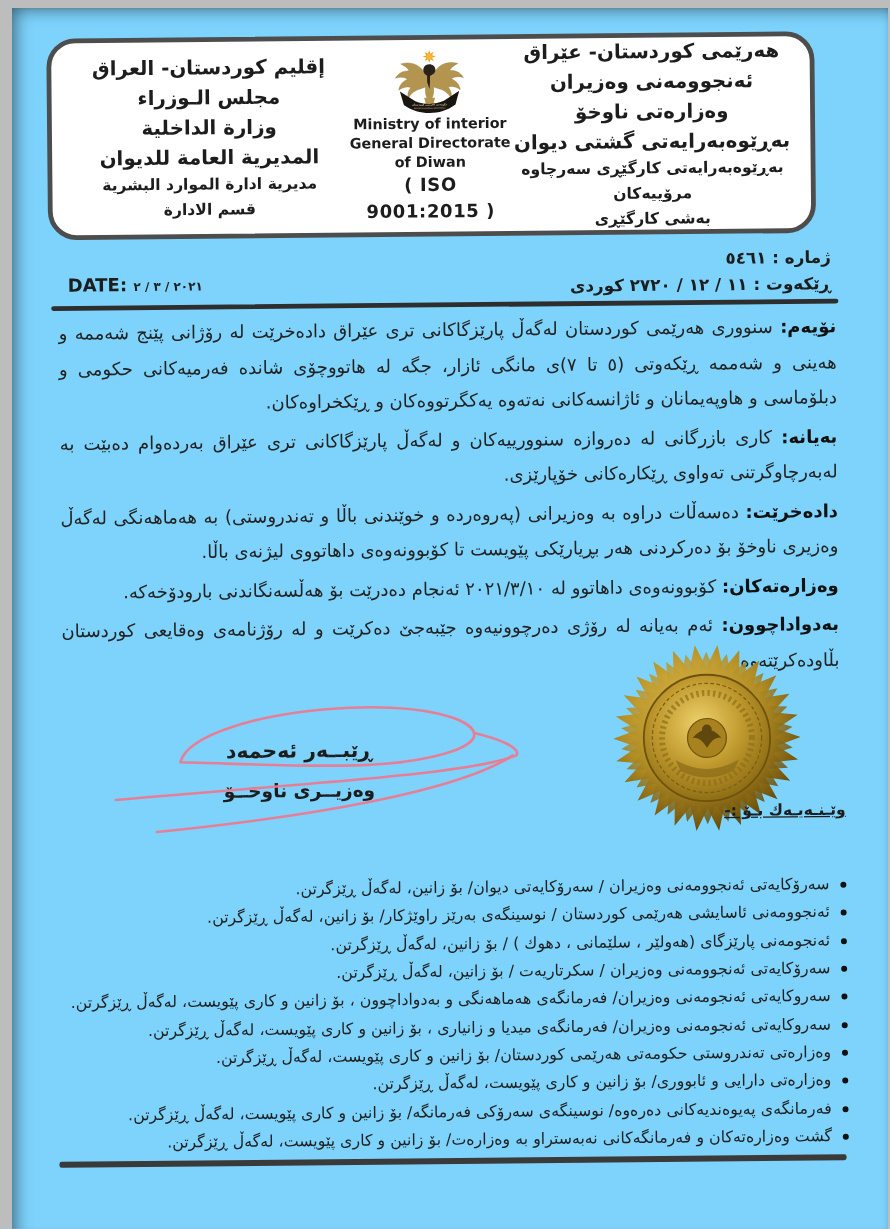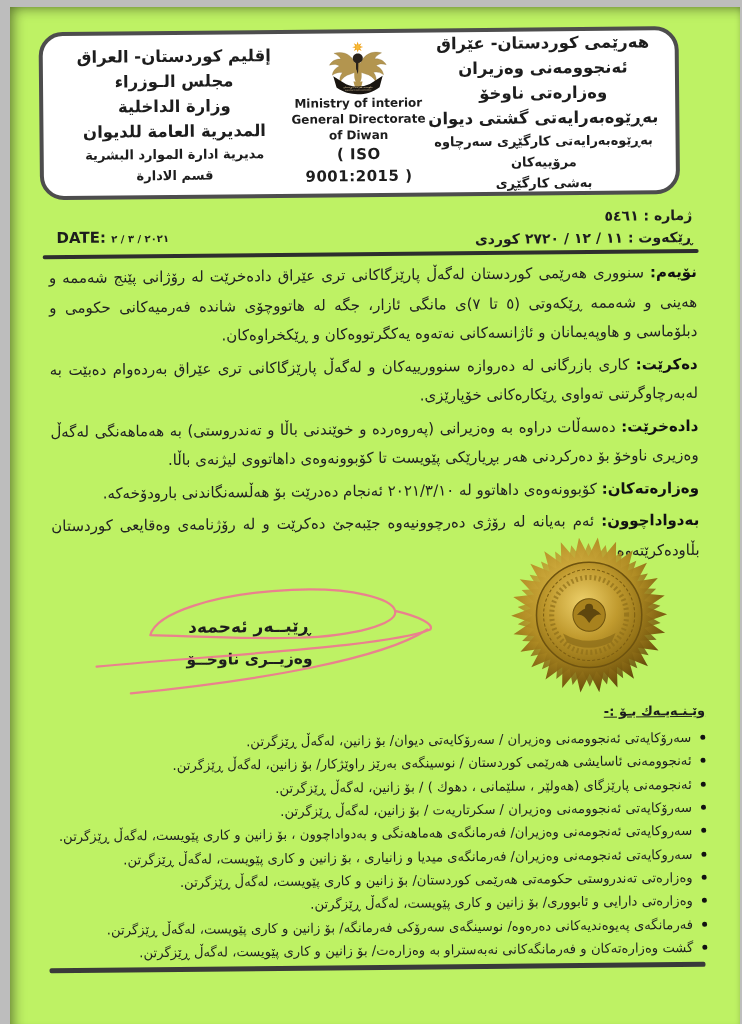--- a/index.html
+++ b/index.html
@@ -4,21 +4,21 @@
 <style>
   html,body{margin:0;padding:0;}
   body{
     width:742px;height:1024px;overflow:hidden;position:relative;
     background:#bdbdbd;
     font-family:"DejaVu Sans", sans-serif;
     color:#1d1d1d;
   }
   .page{
     position:absolute; inset:7px 2px 0 10px;
-    background:#bef264;
+    background:#7dd3fc;
     box-shadow: inset 10px 8px 14px -8px rgba(0,0,0,0.55), inset -3px 0 6px -4px rgba(0,0,0,0.25);
     padding-left: 37px;
   }
   .content{position:absolute;inset:0;transform:rotate(-0.55deg);transform-origin:50% 38%;}
 
   
   .header-box{
     position:absolute; left:32px; top:22px; width:640px; height:168px;
     border:4px solid #4d4d4d; border-radius:24px;
     display:flex; justify-content:space-between;
@@ -57,21 +57,21 @@
   .sig-name{position:absolute;top:38px;left:0;right:30px;text-align:center;font-weight:bold;font-size:17px;direction:rtl;}
   .sig-title{position:absolute;top:72px;left:0;right:30px;text-align:center;font-weight:bold;font-size:15.5px;direction:rtl;}
   .sig-scribble{position:absolute;inset:0;pointer-events:none;}
 
   
   .seal{position:absolute; left:496px; top:526px; width:162px; height:168px;}
   .seal svg{width:100%;height:100%;}
 
   
   .cc-heading{
-    position:absolute; right:38px; top:699px; direction:rtl;
+    position:absolute; right:38px; top:664px; direction:rtl;
     font-weight:bold; font-size:13px; text-decoration:underline; letter-spacing:1px;
   }
   .cc-list{position:absolute; right:38px; left:56px; top:722px; direction:rtl; font-size:13.2px; color:#1f1f1f;}
   .cc-item{display:flex; align-items:center; height:23.3px; white-space:nowrap;}
   .bullet{flex:0 0 auto; width:5px; height:5px; background:#111; border-radius:50%; margin-left:9px;}
 </style>
 </head>
 <body>
 
 <div class="page">
@@ -126,21 +126,21 @@
       <div>ڕێکەوت : ١١ / ١٢ / ٢٧٢٠ کوردی</div>
     </div>
     <div class="meta-left">
       <span>DATE:</span>
       <span class="val">٢٠٢١ / ٣ / ٢</span>
     </div>
     <div class="rule top-rule"></div>
 
     <div class="body-text">
       <p><b>نۆیەم:</b> <span>سنووری هەرێمی کوردستان لەگەڵ پارێزگاکانی تری عێراق دادەخرێت لە رۆژانی پێنج شەممە و هەینی و شەممە ڕێکەوتی (٥ تا ٧)ی مانگی ئازار، جگە لە هاتووچۆی شاندە فەرمیەکانی حکومی و دبلۆماسی و هاوپەیمانان و ئاژانسەکانی نەتەوە یەکگرتووەکان و ڕێکخراوەکان.</span></p>
-      <p><b>دەکرێت:</b> <span>کاری بازرگانی لە دەروازە سنوورییەکان و لەگەڵ پارێزگاکانی تری عێراق بەردەوام دەبێت بە لەبەرچاوگرتنی تەواوی ڕێکارەکانی خۆپارێزی.</span></p>
+      <p><b>بەیانە:</b> <span>کاری بازرگانی لە دەروازە سنوورییەکان و لەگەڵ پارێزگاکانی تری عێراق بەردەوام دەبێت بە لەبەرچاوگرتنی تەواوی ڕێکارەکانی خۆپارێزی.</span></p>
       <p><b>دادەخرێت:</b> <span>دەسەڵات دراوە بە وەزیرانی (پەروەردە و خوێندنی باڵا و تەندروستی) بە هەماهەنگی لەگەڵ وەزیری ناوخۆ بۆ دەرکردنی هەر بڕیارێکی پێویست تا کۆبوونەوەی داهاتووی لیژنەی باڵا.</span></p>
       <p><b>وەزارەتەکان:</b> <span>کۆبوونەوەی داهاتوو لە ٢٠٢١/٣/١٠ ئەنجام دەدرێت بۆ هەڵسەنگاندنی بارودۆخەکە.</span></p>
       <p><b>بەدواداچوون:</b> <span>ئەم بەیانە لە رۆژی دەرچوونیەوە جێبەجێ دەکرێت و لە رۆژنامەی وەقایعی کوردستان بڵاودەکرێتەوە.</span></p>
     </div>
 
     <div class="sig-block">
       <div class="sig-name">ڕێبــەر ئەحمەد</div>
       <div class="sig-title">وەزیــری ناوخــۆ</div>
       <svg class="sig-scribble" viewBox="0 0 348 128">
         <g fill="none" stroke="#ec7b91" stroke-width="2.2" stroke-linecap="round" opacity="0.95">

